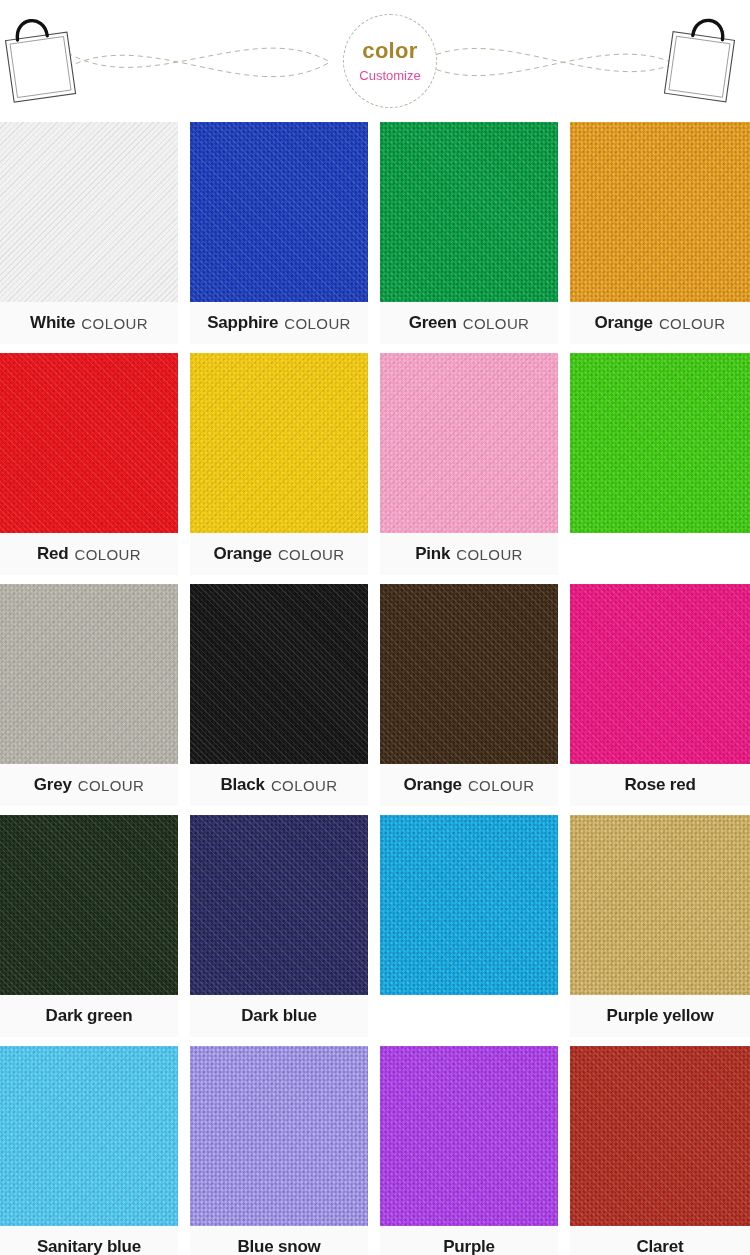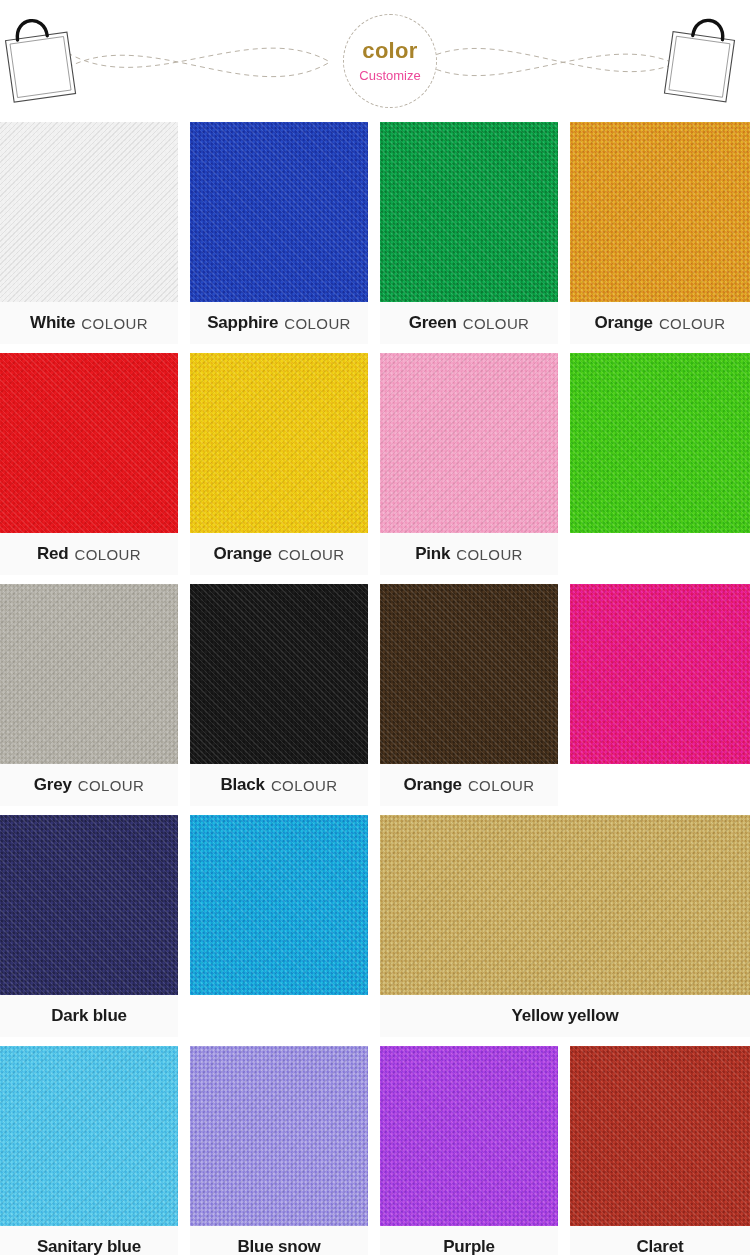--- a/index.html
+++ b/index.html
@@ -275,36 +275,45 @@
         </div>
         <div class="cell">
           <div class="swatch" style="background: rgb(61, 42, 24);"></div>
           <div class="caption">
             <span class="cname">Orange</span>
             <span class="csuffix">COLOUR</span>
           </div>
         </div>
         <div class="cell wide">
           <div class="swatch" style="background: rgb(229, 25, 123);"></div>
-        </div>
-      </div>
-      <div class="row">
+          <div class="caption">
+            <span class="cname">Rose red</span>
+          </div>
+        </div>
+      </div>
+      <div class="row">
+        <div class="cell">
+          <div class="swatch" style="background: rgb(30, 46, 28);"></div>
+          <div class="caption">
+            <span class="cname">Dark green</span>
+          </div>
+        </div>
         <div class="cell">
           <div class="swatch" style="background: rgb(42, 42, 92);"></div>
           <div class="caption">
             <span class="cname">Dark blue</span>
           </div>
         </div>
         <div class="cell">
           <div class="swatch" style="background: rgb(23, 160, 216);"></div>
         </div>
         <div class="cell wide">
           <div class="swatch" style="background: rgb(198, 169, 94);"></div>
           <div class="caption">
-            <span class="cname">Yellow yellow</span>
+            <span class="cname">Purple yellow</span>
           </div>
         </div>
       </div>
       <div class="row">
         <div class="cell">
           <div class="swatch" style="background: rgb(79, 194, 232);"></div>
           <div class="caption">
             <span class="cname">Sanitary blue</span>
           </div>
         </div>

